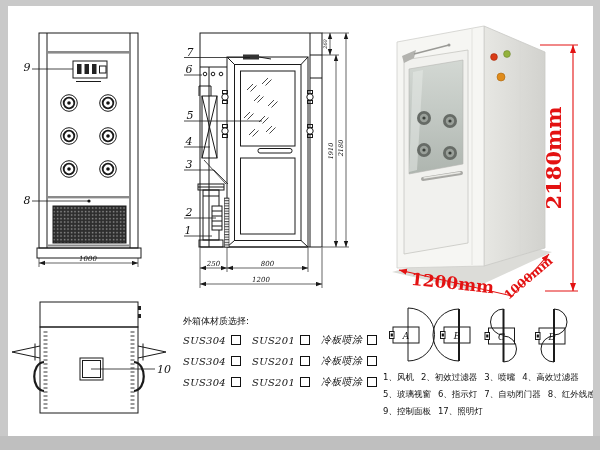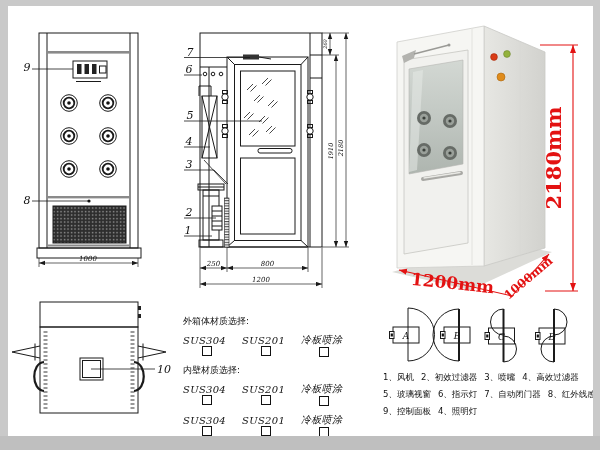--- a/index.html
+++ b/index.html
@@ -17,21 +17,21 @@
   .rln{stroke:#e31212;stroke-width:1.1;fill:none;}
   .callout{font:italic 11px "DejaVu Serif",serif;fill:#111;}
   .dim{font:italic 7px "DejaVu Serif",serif;fill:#111;}
   .dimv{font:italic 6.5px "DejaVu Serif",serif;fill:#111;}
   .dims{font:italic 5px "DejaVu Serif",serif;fill:#111;}
   .letter{font:italic 9px "DejaVu Serif",serif;fill:#111;text-anchor:middle;}
   .reddim{font-family:"DejaVu Serif",serif;font-weight:bold;fill:#e31212;text-anchor:middle;}
   .materials{position:absolute;left:183px;top:315px;width:192px;}
   .mat-title{font:9px "DejaVu Sans",sans-serif;color:#111;margin-bottom:5px;}
   .mat-row{display:flex;align-items:center;margin-bottom:7px;}
-  .mat-opt{display:flex;align-items:center;margin-right:11px;flex-direction:column;}
+  .mat-opt{display:flex;align-items:center;margin-right:11px;}
   .mat-label{font:italic 10px "DejaVu Serif",serif;color:#111;margin-right:5px;letter-spacing:.3px;white-space:nowrap;}
   .mat-box{width:8px;height:8px;border:1.6px solid #111;display:inline-block;background:#fff;}
   .legend{position:absolute;left:383px;top:372px;width:215px;font:8.5px "DejaVu Sans",sans-serif;color:#111;}
   .legend-title{margin-bottom:4px;}
   .legend-line{margin-bottom:5px;display:flex;}
   .legend-line span{margin-right:7px;white-space:nowrap;}
 </style>
 </head>
 <body>
 
@@ -322,21 +322,20 @@
             <span class="mat-label">SUS201</span>
             <span class="mat-box"></span>
           </span>
       <span class="mat-opt">
             <span class="mat-label">冷板喷涂</span>
             <span class="mat-box"></span>
           </span>
     </div>
   </div>
   <div class="mat-section">
-    <div class="mat-title">内壁材质选择:</div>
     <div class="mat-row">
       <span class="mat-opt">
             <span class="mat-label">SUS304</span>
             <span class="mat-box"></span>
           </span>
       <span class="mat-opt">
             <span class="mat-label">SUS201</span>
             <span class="mat-box"></span>
           </span>
       <span class="mat-opt">
@@ -372,21 +371,21 @@
     <span>4、高效过滤器</span>
   </div>
   <div class="legend-line">
     <span>5、玻璃视窗</span>
     <span>6、指示灯</span>
     <span>7、自动闭门器</span>
     <span>8、红外线感应器</span>
   </div>
   <div class="legend-line">
     <span>9、控制面板</span>
-    <span>4、照明灯</span>
+    <span>17、照明灯</span>
   </div>
 </div>
 
 
 <div class="frame top"></div>
 <div class="frame left"></div>
 <div class="frame right"></div>
 <div class="frame bottom"></div>
 
 </div>

